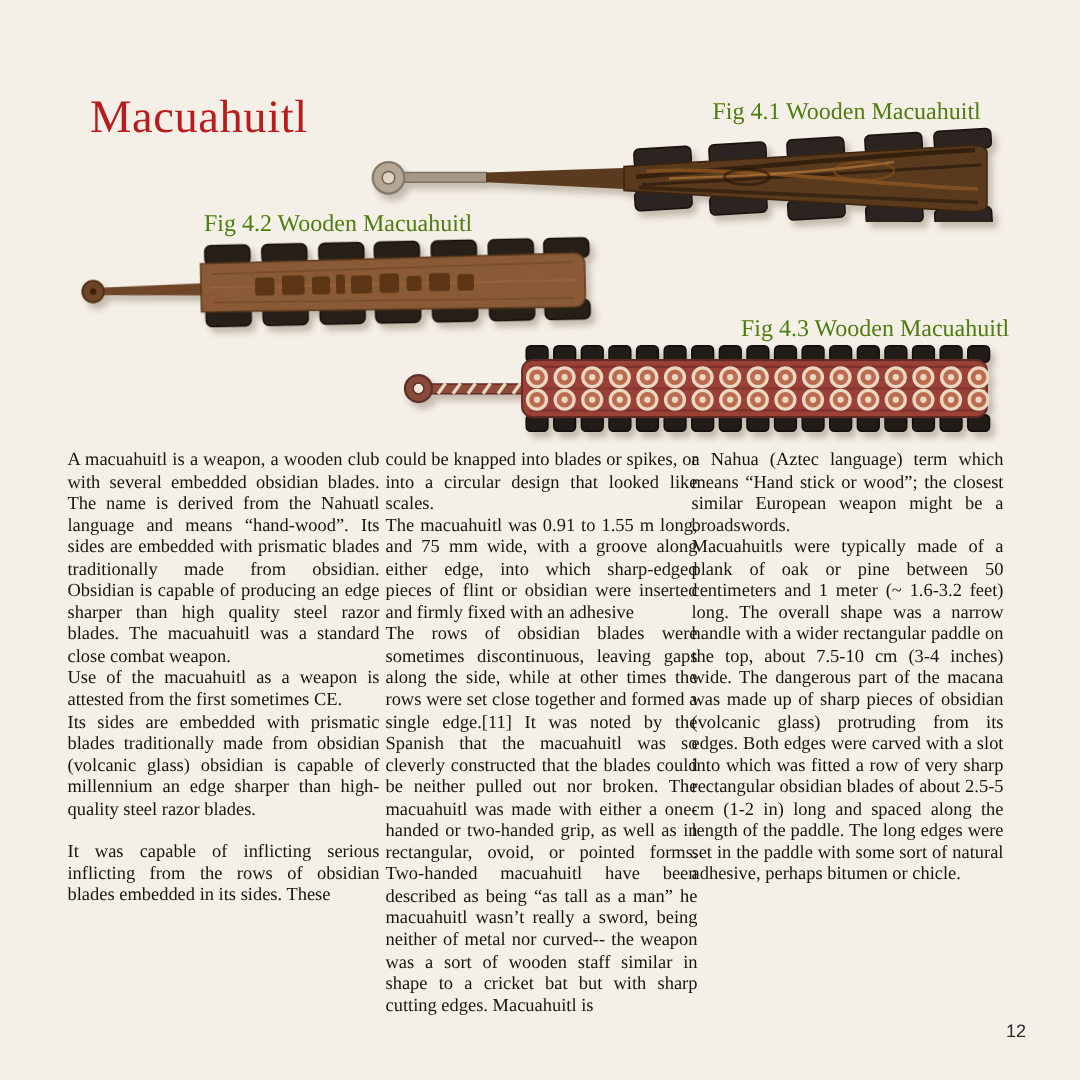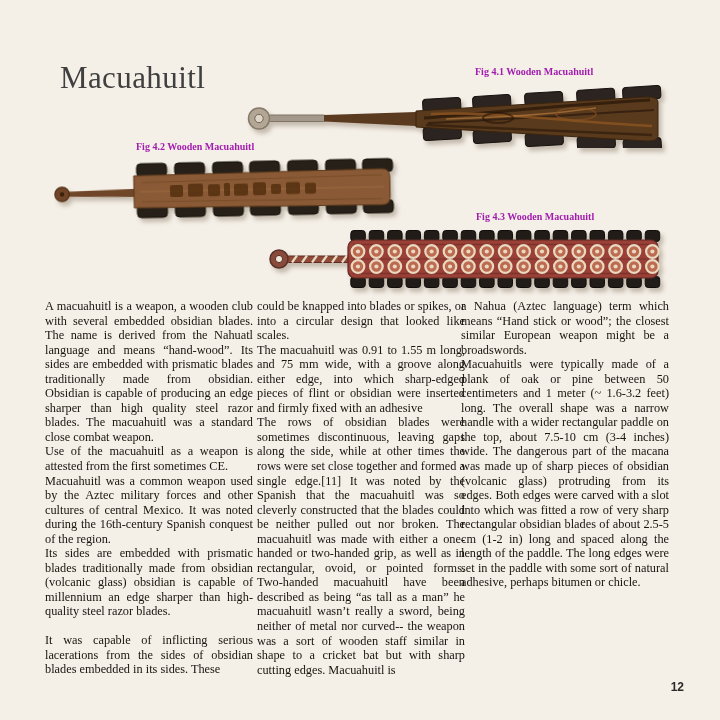--- a/index.html
+++ b/index.html
@@ -1,34 +1,34 @@
 <!DOCTYPE html>
 <html><head>
 <meta charset="utf-8">
 <style>
   *{margin:0;padding:0;box-sizing:border-box}
   html,body{width:720px;height:720px}
   body{background:#f4efe7;font-family:"Liberation Serif",serif;position:relative;overflow:hidden}
   .page{position:absolute;inset:0}
-  .title{position:absolute;left:60px;top:60px;font-size:31px;font-weight:400;color:#404040;letter-spacing:.4px}
-  .caption{position:absolute;font-size:10px;font-weight:700;color:#a21caf;white-space:nowrap}
+  .title{position:absolute;left:60px;top:60px;font-size:31px;font-weight:400;color:#b91c1c;letter-spacing:.4px}
+  .caption{position:absolute;font-size:16px;font-weight:400;color:#4d7c0f;white-space:nowrap}
   .cap1{left:475px;top:66px}
   .cap2{left:136px;top:141px}
-  .cap3{left:476px;top:211px}
+  .cap3{left:494px;top:211px}
   svg.fig{position:absolute;filter:drop-shadow(3px 4px 2px rgba(100,80,55,.33))}
   .fig1{left:246px;top:84px;width:420px;height:64px}
   .fig2{left:52px;top:157px;width:345px;height:64px;transform:rotate(-1.2deg)}
   .fig3{left:268px;top:225px;width:400px;height:68px}
   .col{position:absolute;top:299px;width:208px;font-size:12.3px;line-height:14.55px;color:#17150f;text-align:justify}
   .col p{margin:0}
   .col p.gap{margin-top:14px}
   .col1{left:45px}
   .col2{left:257px}
   .col3{left:461px}
-  .pagenum{position:absolute;right:36px;top:680px;font-family:"Liberation Sans",sans-serif;font-weight:700;font-size:12px;color:#2a2a2a}
+  .pagenum{position:absolute;right:36px;top:680px;font-family:"Liberation Sans",sans-serif;font-weight:400;font-size:12px;color:#2a2a2a}
 </style>
 </head>
 <body>
 
 <div class="page">
 
   <h1 class="title">Macuahuitl</h1>
 
   <div class="caption cap1">Fig 4.1 Wooden Macuahuitl</div>
   <svg class="fig fig1" viewBox="0 0 420 64">
@@ -225,23 +225,22 @@
         <circle cx="384.4" cy="41.5" r="6.3" fill="#bc6a50" stroke="#ead9c0" stroke-width="2.2"></circle>
         <circle cx="384.4" cy="41.5" r="2.1" fill="#ead9c0"></circle>
       </g>
     <circle cx="11" cy="34" r="9" fill="#8a4a3a" stroke="#57312a" stroke-width="1.5"></circle>
     <circle cx="11" cy="34" r="3.6" fill="#f0e8da" stroke="#57312a" stroke-width="1"></circle>
   </svg>
 
   <div class="col col1">
     <p>A macuahuitl is a weapon, a wooden club with several embedded obsidian blades. The name is derived from the Nahuatl language and means “hand-wood”. Its sides are embedded with prismatic blades traditionally made from obsidian. Obsidian is capable of producing an edge sharper than high quality steel razor blades. The macuahuitl was a standard close combat weapon.</p>
     <p>Use of the macuahuitl as a weapon is attested from the first sometimes CE.</p>
-    <p>Macuahuitl was a common weapon used by the Aztec military forces and other cultures of central Mexico. It was noted during the 16th-century Spanish conquest of the region.</p>
     <p>Its sides are embedded with prismatic blades traditionally made from obsidian (volcanic glass) obsidian is capable of millennium an edge sharper than high-quality steel razor blades.</p>
-    <p class="gap">It was capable of inflicting serious lacerations from the sides of obsidian blades embedded in its sides. These</p>
+    <p class="gap">It was capable of inflicting serious inflicting from the rows of obsidian blades embedded in its sides. These</p>
   </div>
   <div class="col col2">
     <p>could be knapped into blades or spikes, or into a circular design that looked like scales.</p>
     <p>The macuahuitl was 0.91 to 1.55 m long, and 75 mm wide, with a groove along either edge, into which sharp-edged pieces of flint or obsidian were inserted and firmly fixed with an adhesive</p>
     <p>The rows of obsidian blades were sometimes discontinuous, leaving gaps along the side, while at other times the rows were set close together and formed a single edge.[11] It was noted by the Spanish that the macuahuitl was so cleverly constructed that the blades could be neither pulled out nor broken. The macuahuitl was made with either a one-handed or two-handed grip, as well as in rectangular, ovoid, or pointed forms. Two-handed macuahuitl have been described as being “as tall as a man” he macuahuitl wasn’t really a sword, being neither of metal nor curved-- the weapon was a sort of wooden staff similar in shape to a cricket bat but with sharp cutting edges. Macuahuitl is</p>
   </div>
   <div class="col col3">
     <p>a Nahua (Aztec language) term which means “Hand stick or wood”; the closest similar European weapon might be a broadswords.</p>
     <p>Macuahuitls were typically made of a plank of oak or pine between 50 centimeters and 1 meter (~ 1.6-3.2 feet) long. The overall shape was a narrow handle with a wider rectangular paddle on the top, about 7.5-10 cm (3-4 inches) wide. The dangerous part of the macana was made up of sharp pieces of obsidian (volcanic glass) protruding from its edges. Both edges were carved with a slot into which was fitted a row of very sharp rectangular obsidian blades of about 2.5-5 cm (1-2 in) long and spaced along the length of the paddle. The long edges were set in the paddle with some sort of natural adhesive, perhaps bitumen or chicle.</p>
   </div>

